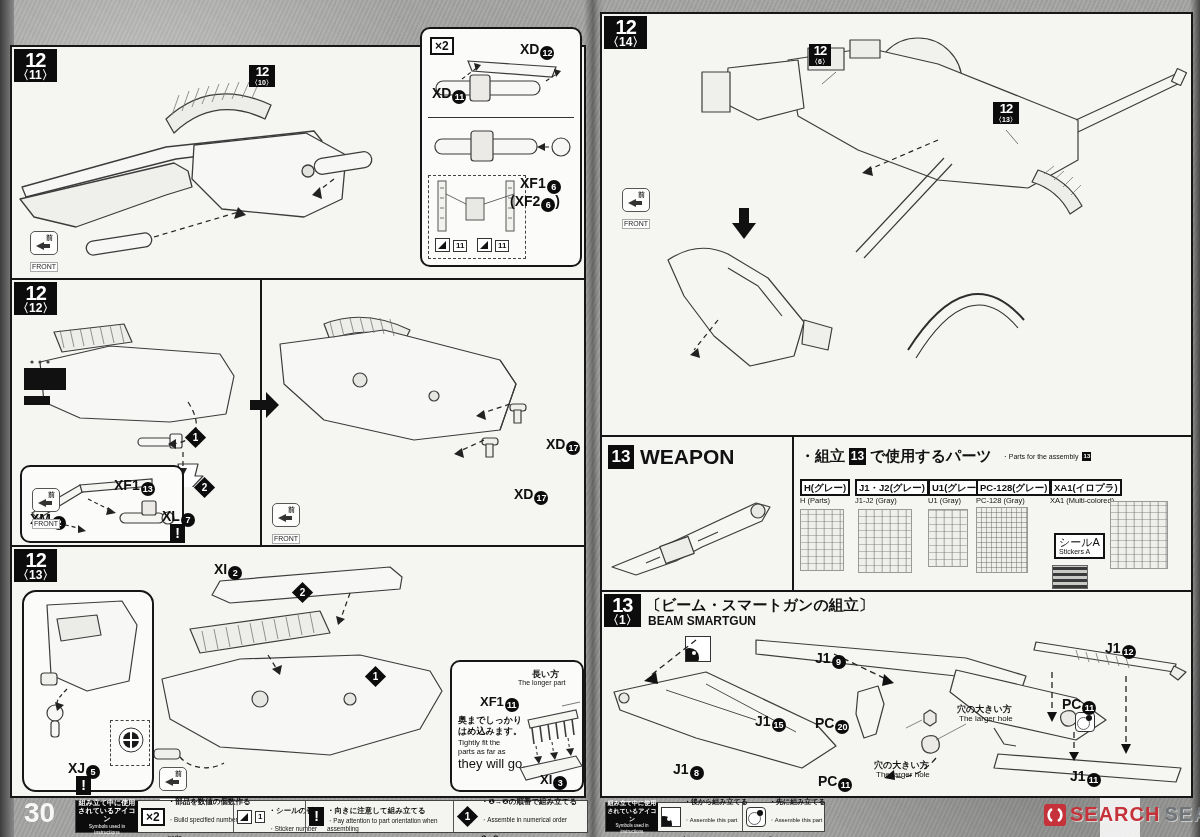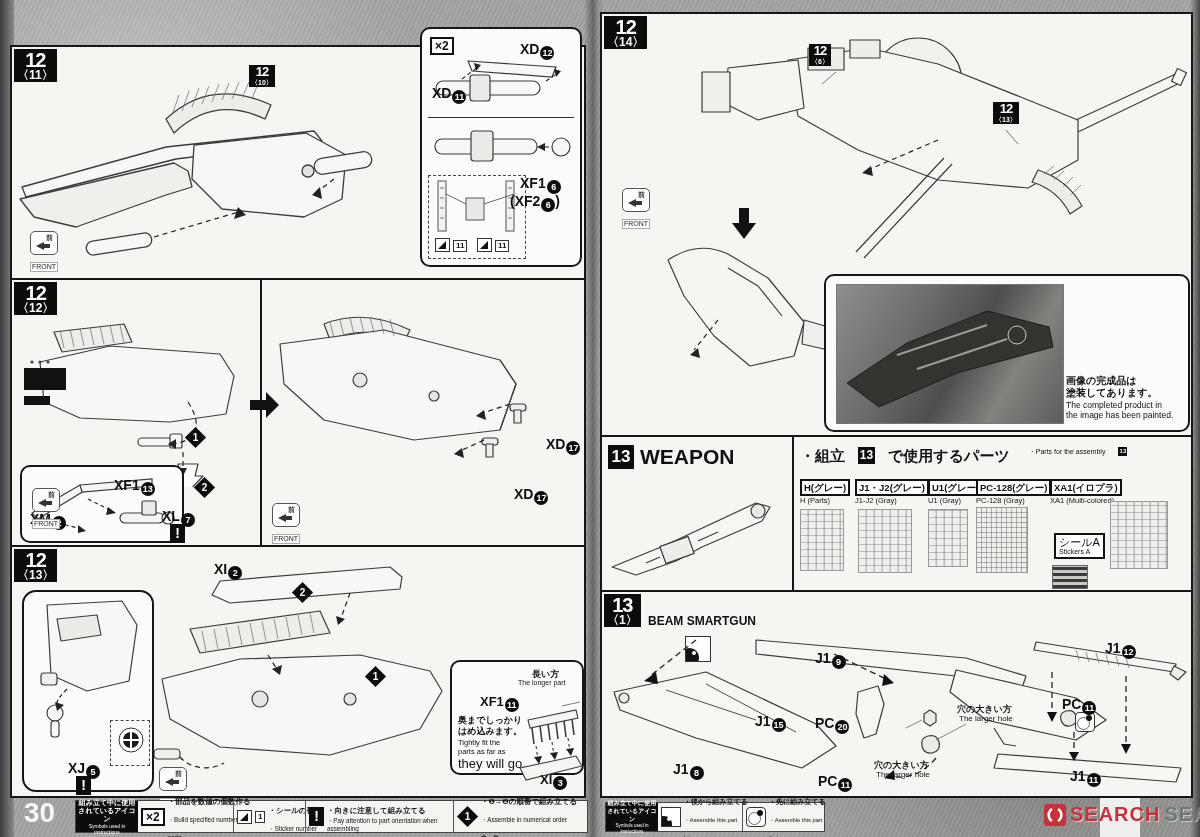--- a/index.html
+++ b/index.html
@@ -314,21 +314,21 @@
         <polygon points="188,66 186,57 195,60" fill="#222"></polygon>
           <polygon points="130,116 122,110 132,106" fill="#222"></polygon>
       </svg>
       <div class="front" style="left:143px;top:220px">
         <div class="fbox">
             <span class="fjp">前</span>
             <span class="farr"></span>
           </div>
         <div class="fen">FRONT</div>
       </div>
-      <div class="inset" style="left:438px;top:113px;width:134px;height:115px">
+      <div class="inset" style="left:438px;top:113px;width:134px;height:132px">
         <span class="note-jp" style="position:absolute;left:80px;top:6px;font-size:9px">長い方</span>
         <span style="position:absolute;left:66px;top:17px;font-size:7px">The longer part</span>
         <span class="plabel" style="left:28px;top:32px;font-size:13px"><span>XF1</span><span class="circ">11</span></span>
         <span class="note-jp" style="position:absolute;left:6px;top:52px;font-size:9px">奥までしっかり</span>
         <span class="note-jp" style="position:absolute;left:6px;top:63px;font-size:9px">はめ込みます。</span>
         <span style="position:absolute;left:6px;top:76px;font-size:7.5px">Tightly fit the</span>
         <span style="position:absolute;left:6px;top:85px;font-size:7.5px">parts as far as</span>
         <span style="position:absolute;left:6px;top:94px;font-size:13px">they will go.</span>
         <span class="plabel" style="left:88px;top:110px;font-size:13px"><span>XI</span><span class="circ">3</span></span>
         <svg style="position:absolute;left:62px;top:30px" width="70" height="95" viewBox="0 0 70 95">
@@ -400,48 +400,35 @@
         <div class="fbox">
             <span class="fjp">前</span>
             <span class="farr"></span>
           </div>
         <div class="fen">FRONT</div>
       </div>
       <svg style="position:absolute;left:130px;top:194px;z-index:5" width="24" height="32" viewBox="0 0 24 32">
         <rect x="7" y="0" width="10" height="15" fill="#111"></rect>
           <polygon points="0,15 24,15 12,31" fill="#111"></polygon>
       </svg>
-      <div class="inset" style="left:222px;top:260px;width:366px;height:158px;border-radius:10px">
-        <div style="position:absolute;left:10px;top:8px;width:228px;height:140px;border:1px solid #777;background:linear-gradient(120deg,#8e8e8c,#6f6f6d 30%,#4e4e4c 55%,#82827f 75%,#5c5c5a)">
-          <svg width="228" height="140" viewBox="0 0 228 140">
-            <polygon points="10,98 70,58 150,26 212,42 216,62 120,88 42,122" fill="#333330" stroke="#1e1e1c"></polygon>
-            <path d="M60,70 L150,40 M80,84 L170,54" stroke="#9a9a97" stroke-width="2"></path>
-            <circle cx="180" cy="50" r="9" fill="#55555200" stroke="#c9c9c5"></circle>
-          </svg>
-        </div>
-        <span class="note-jp" style="position:absolute;left:240px;top:98px;font-size:10px">画像の完成品は</span>
-        <span class="note-jp" style="position:absolute;left:240px;top:110px;font-size:10px">塗装してあります。</span>
-        <span style="position:absolute;left:240px;top:124px;font-size:8.5px">The completed product in</span>
-        <span style="position:absolute;left:240px;top:134px;font-size:8.5px">the image has been painted.</span>
-      </div>
     </div>
 
     <div class="panel hline" style="top:423px;height:155px">
       <span class="numbox" style="position:absolute;left:6px;top:8px;width:26px;height:24px;font-size:17px;line-height:24px">13</span>
       <span style="position:absolute;left:38px;top:8px;font-size:21px;font-weight:bold">WEAPON</span>
       <svg style="position:absolute;left:4px;top:46px" width="178" height="105" viewBox="0 0 178 105">
         <g fill="#f6f6f3" stroke="#3c3c3c" stroke-width="1.2" stroke-linejoin="round">
           <path d="M6,84 L60,62 L150,20 L164,24 L156,38 L96,64 L70,78 L30,92 Z"></path>
           <rect x="56" y="58" width="30" height="18" transform="rotate(-20 71 67)" fill="#ededea"></rect>
           <circle cx="152" cy="28" r="7" fill="#e8e8e4"></circle>
           <path d="M40,80 l14,-6 M92,58 l20,-9" fill="none"></path>
         </g>
       </svg>
       <div class="vline" style="left:190px;top:0;height:153px"></div>
-      <div style="position:absolute;left:198px;top:10px;display:flex;gap:13px">
+      <div style="position:absolute;left:198px;top:10px;display:flex;align-items:center;gap:4px">
         <span style="font-size:15px;font-weight:bold">・組立</span>
         <span class="numbox" style="width:17px;height:17px;font-size:12px;line-height:17px">13</span>
         <span style="font-size:15px;font-weight:bold">で使用するパーツ</span>
         <span style="font-size:7px;margin-left:6px">・Parts for the assembly</span>
         <span class="numbox" style="width:9px;height:9px;font-size:6px;line-height:9px">13</span>
       </div>
 
       <div style="position:absolute;left:198px;top:40px">
         <span class="rlabel">H(グレー)</span>
         <div class="ren">H (Parts)</div>
@@ -472,20 +459,21 @@
         <div style="font-size:7px;line-height:8px">Stickers A</div>
       </div>
       <div class="sart" style="left:450px;top:128px;width:36px;height:24px"></div>
     </div>
 
     <div class="panel" style="top:578px;height:204px">
       <div class="badge" style="left:2px;top:2px">
         <span class="bn">13</span>
           <span class="bs">〈1〉</span>
       </div>
+      <span style="position:absolute;left:44px;top:4px;font-size:15px;font-weight:bold">〔ビーム・スマートガンの組立〕</span>
       <span style="position:absolute;left:46px;top:22px;font-size:12px;font-weight:bold">BEAM SMARTGUN</span>
       <div class="icon-later" style="position:absolute;left:83px;top:44px;width:26px;height:26px">
           <i></i>
           <b></b>
         </div>
       <svg style="position:absolute;left:4px;top:36px" width="584" height="166" viewBox="0 0 584 166">
         <g fill="#f6f6f3" stroke="#3c3c3c" stroke-width="1.2" stroke-linejoin="round">
           <path d="M150,12 L360,30 L420,48 L416,60 L350,48 L150,26 Z"></path>
           <path d="M8,64 L100,44 L210,96 L230,118 L196,140 L90,110 L14,82 Z"></path>
           <circle cx="18" cy="70" r="5" fill="#e8e8e4"></circle>

